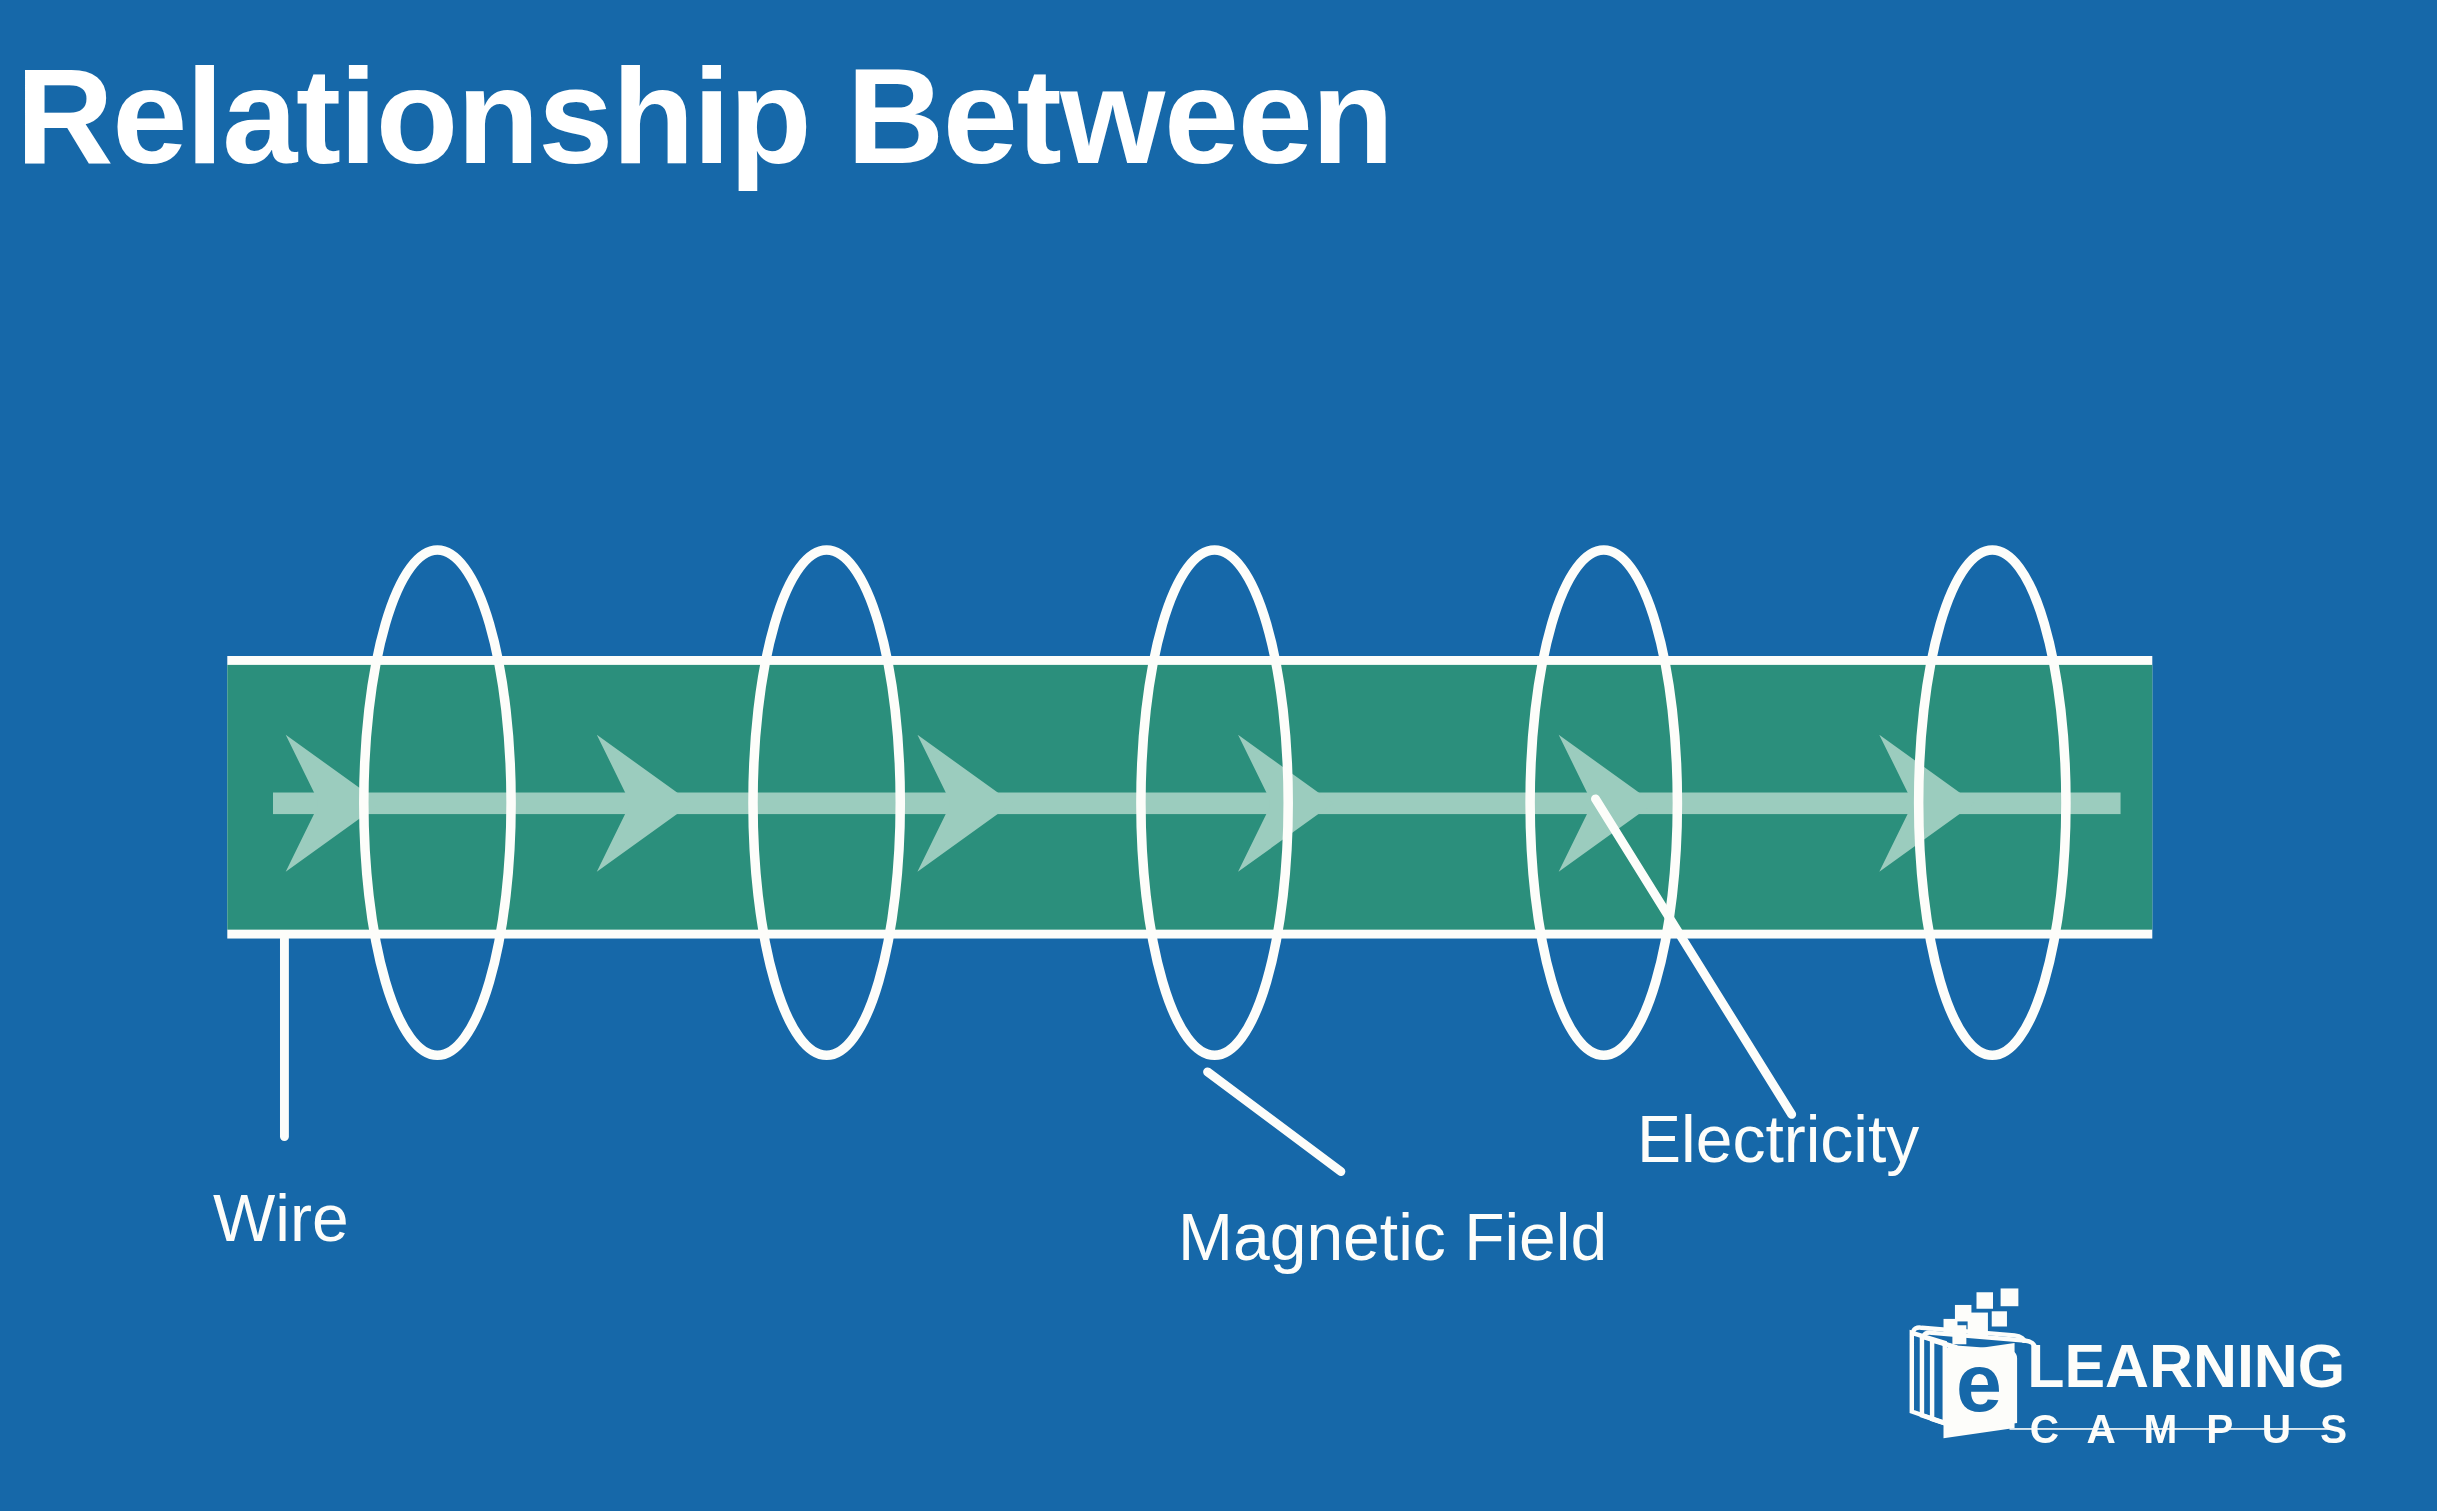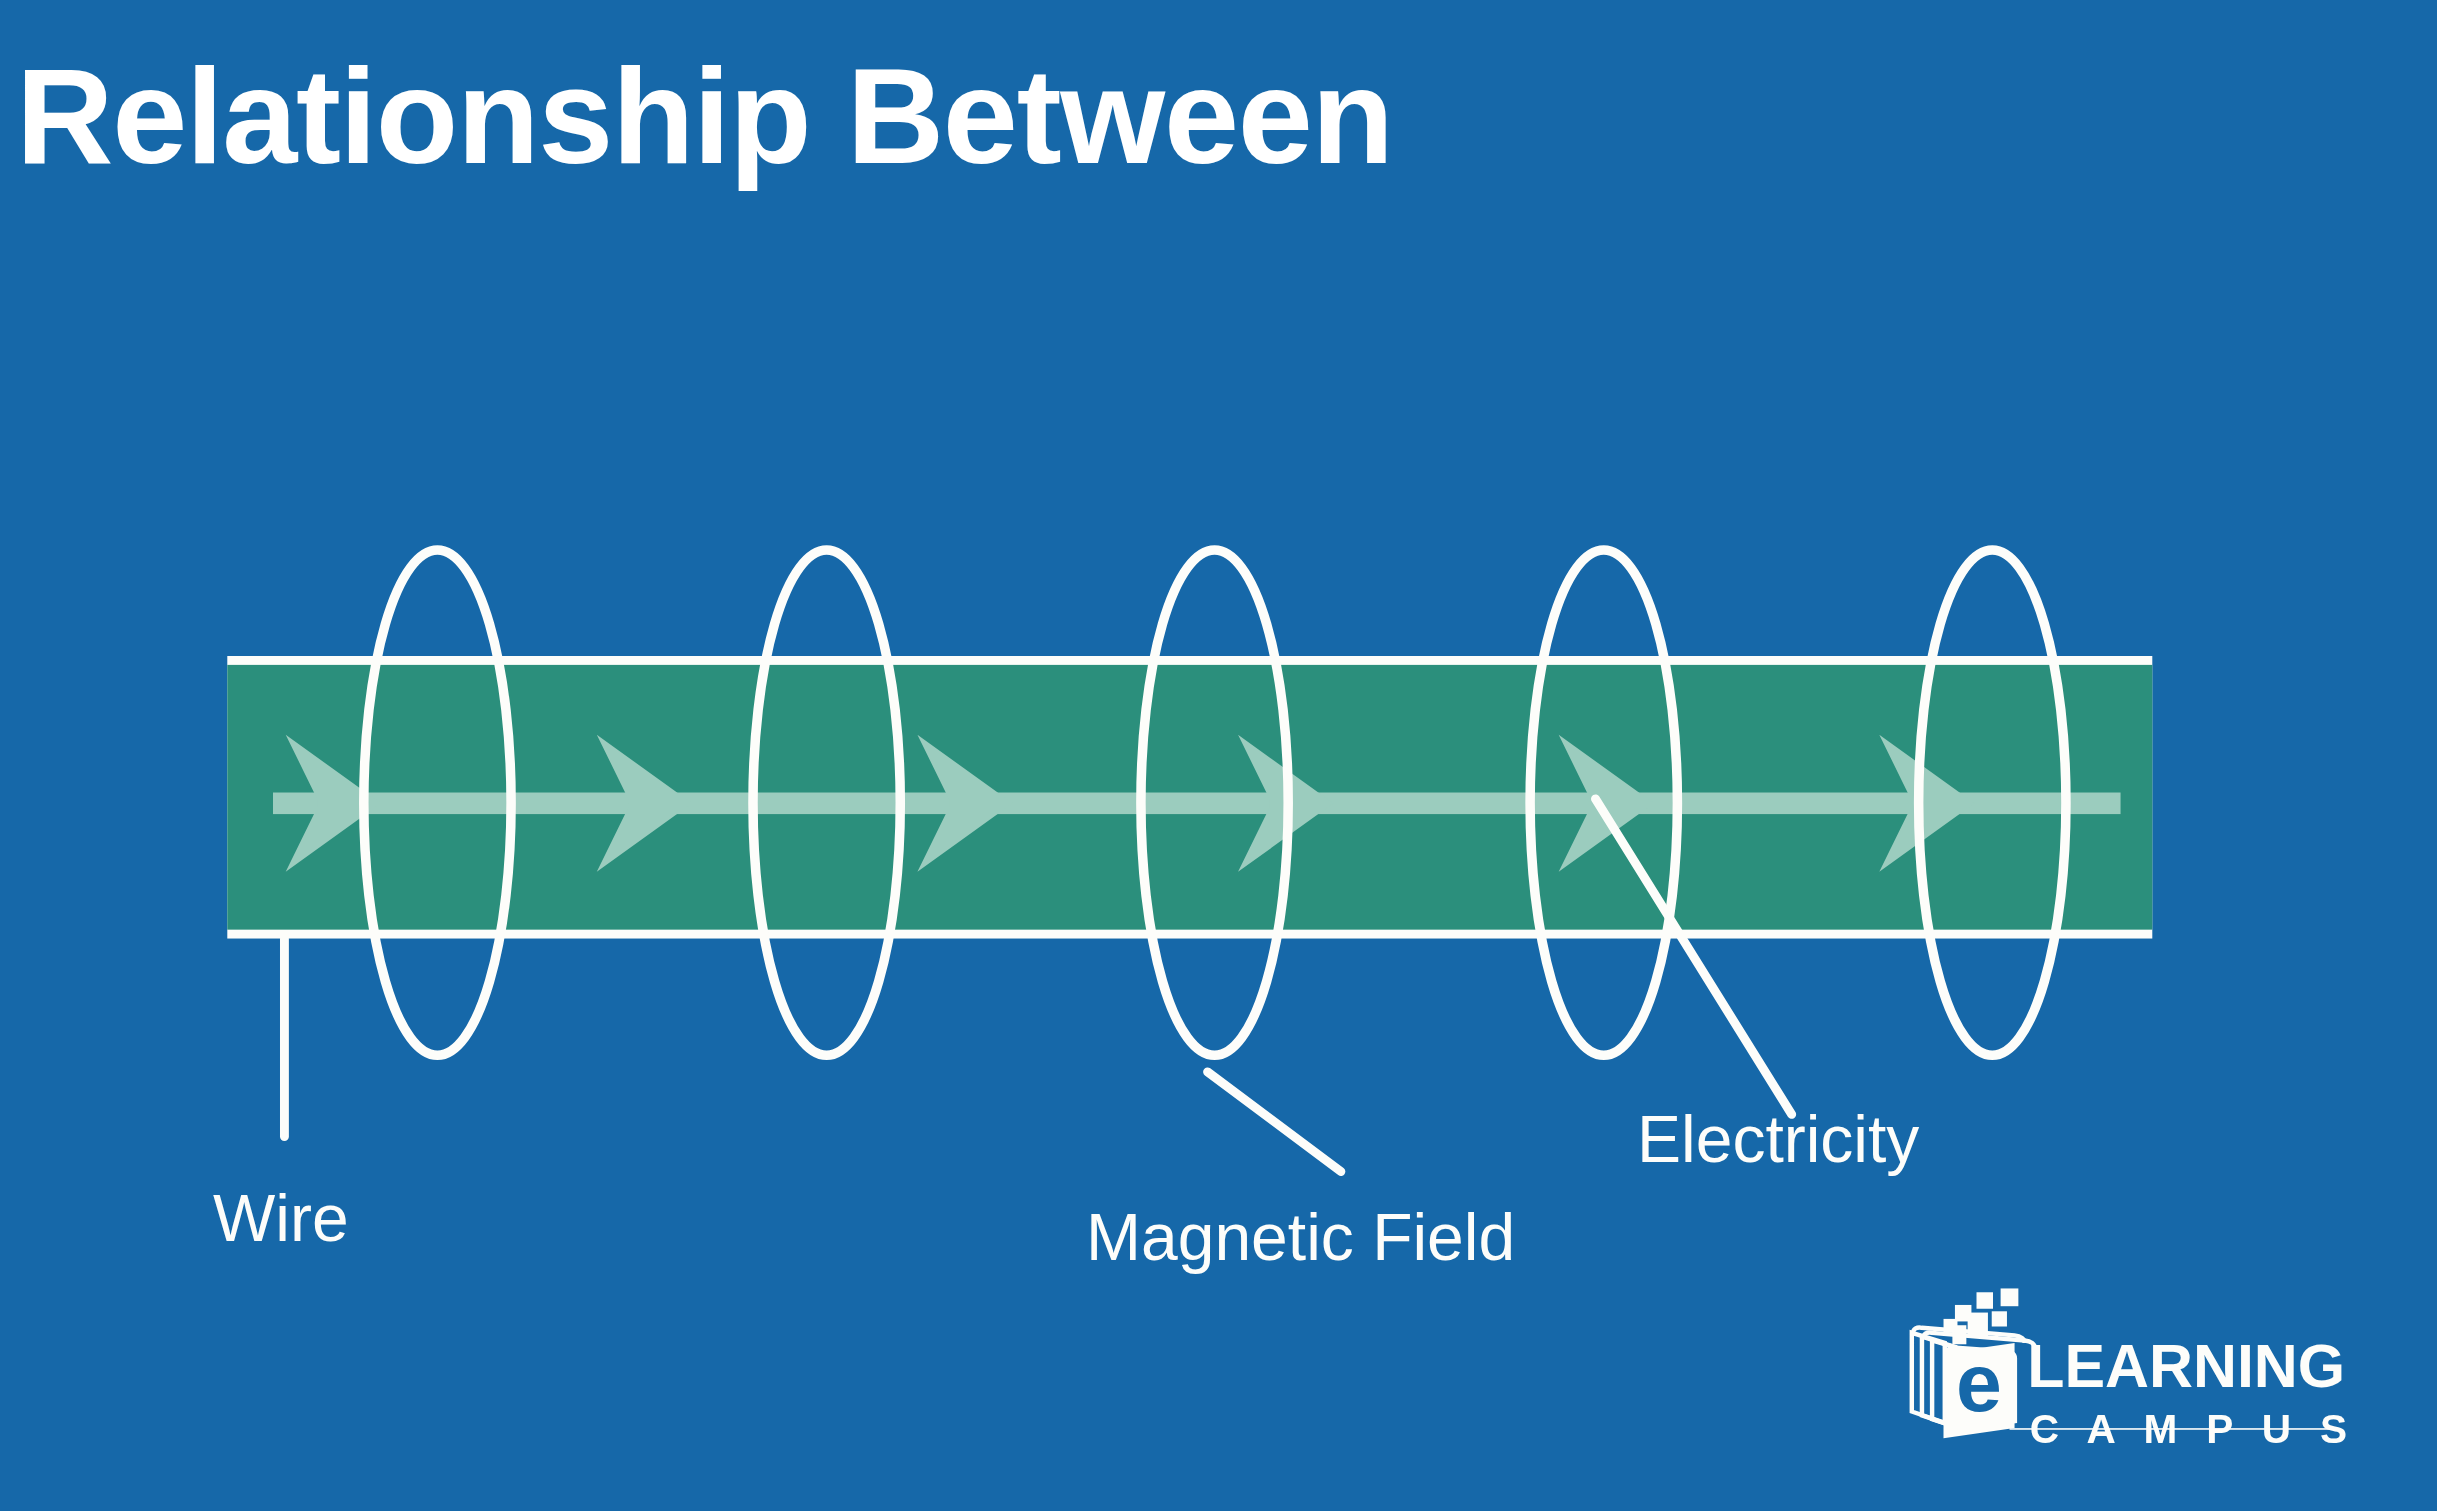--- a/index.html
+++ b/index.html
@@ -51,21 +51,21 @@
   
   .callout {
     position: absolute;
     color: #fdfdfa;
     font-size: 66px;
     font-weight: normal;
     white-space: nowrap;
     letter-spacing: 0px;
   }
   #label-wire  { left: 213px;  top: 1180px; }
-  #label-magnetic { left: 1086px; top: 1199px; }
+  #label-magnetic { left: 1178px; top: 1199px; }
   #label-electricity { left: 1637px; top: 1101px; }
 
   
   #logo {
     position: absolute;
     left: 1908px;
     top: 1287px;
     width: 444px;
     height: 197px;
   }

